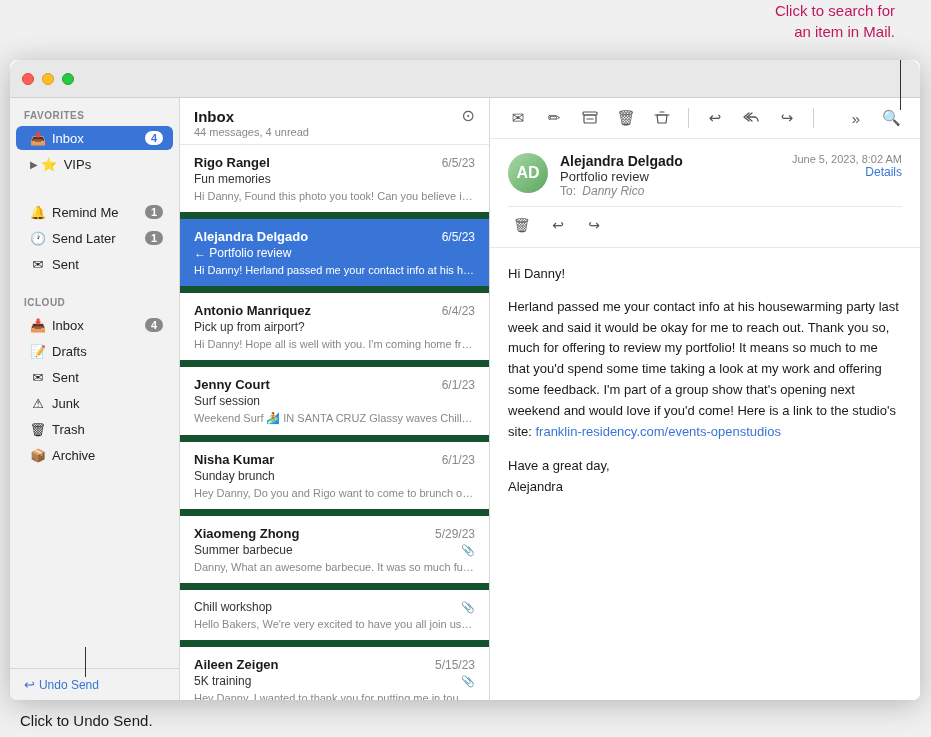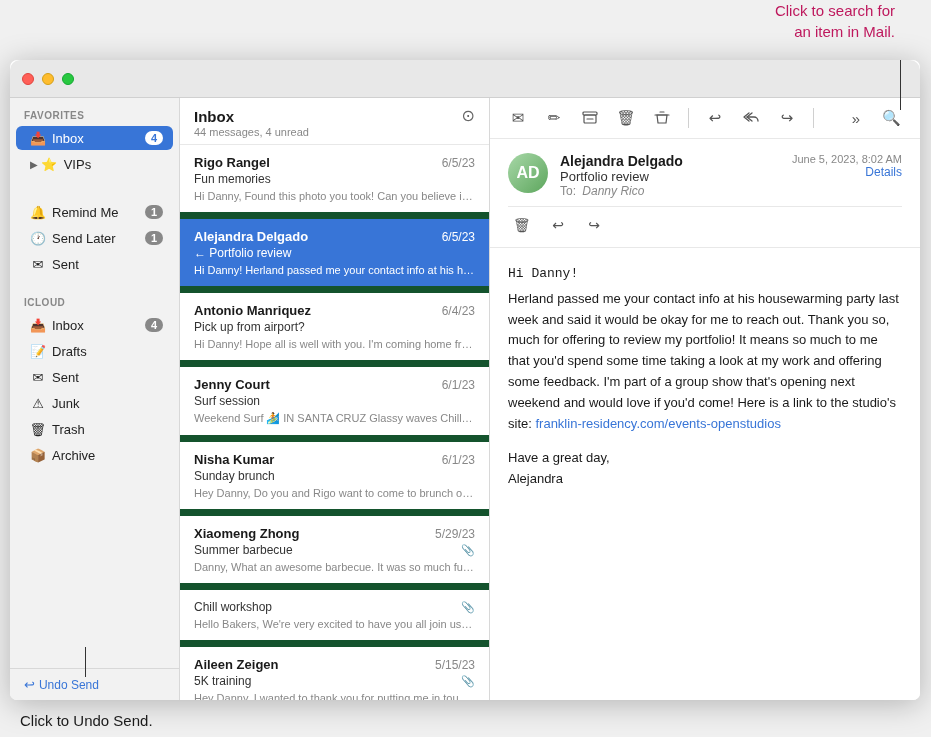--- a/index.html
+++ b/index.html
@@ -647,21 +647,21 @@
           </div>
         </div>
         <div class="detail-actions">
           <div class="detail-action-btn">🗑</div>
           <div class="detail-action-btn">↩</div>
           <div class="detail-action-btn">↪</div>
         </div>
       </div>
 
       <div class="detail-body">
-        <p style="margin-bottom:4px;font-family:Liberation Mono, monospace;">Hi Danny!</p>
+        <p style="margin-bottom:12px;">Hi Danny!</p>
         <p>
           <span>Herland passed me your contact info at his housewarming party last week and said it would be okay for me to reach out. Thank you so, much for offering to review my portfolio! It means so much to me that you'd spend some time taking a look at my work and offering some feedback. I'm part of a group show that's opening next weekend and would love if you'd come! Here is a link to the studio's site:</span>
           <a href="#">franklin-residency.com/events-openstudios</a>
         </p>
         <p style="margin-top:14px;">
           <span>Have a great day,</span><br>
           <span>Alejandra</span>
         </p>
       </div>
 

